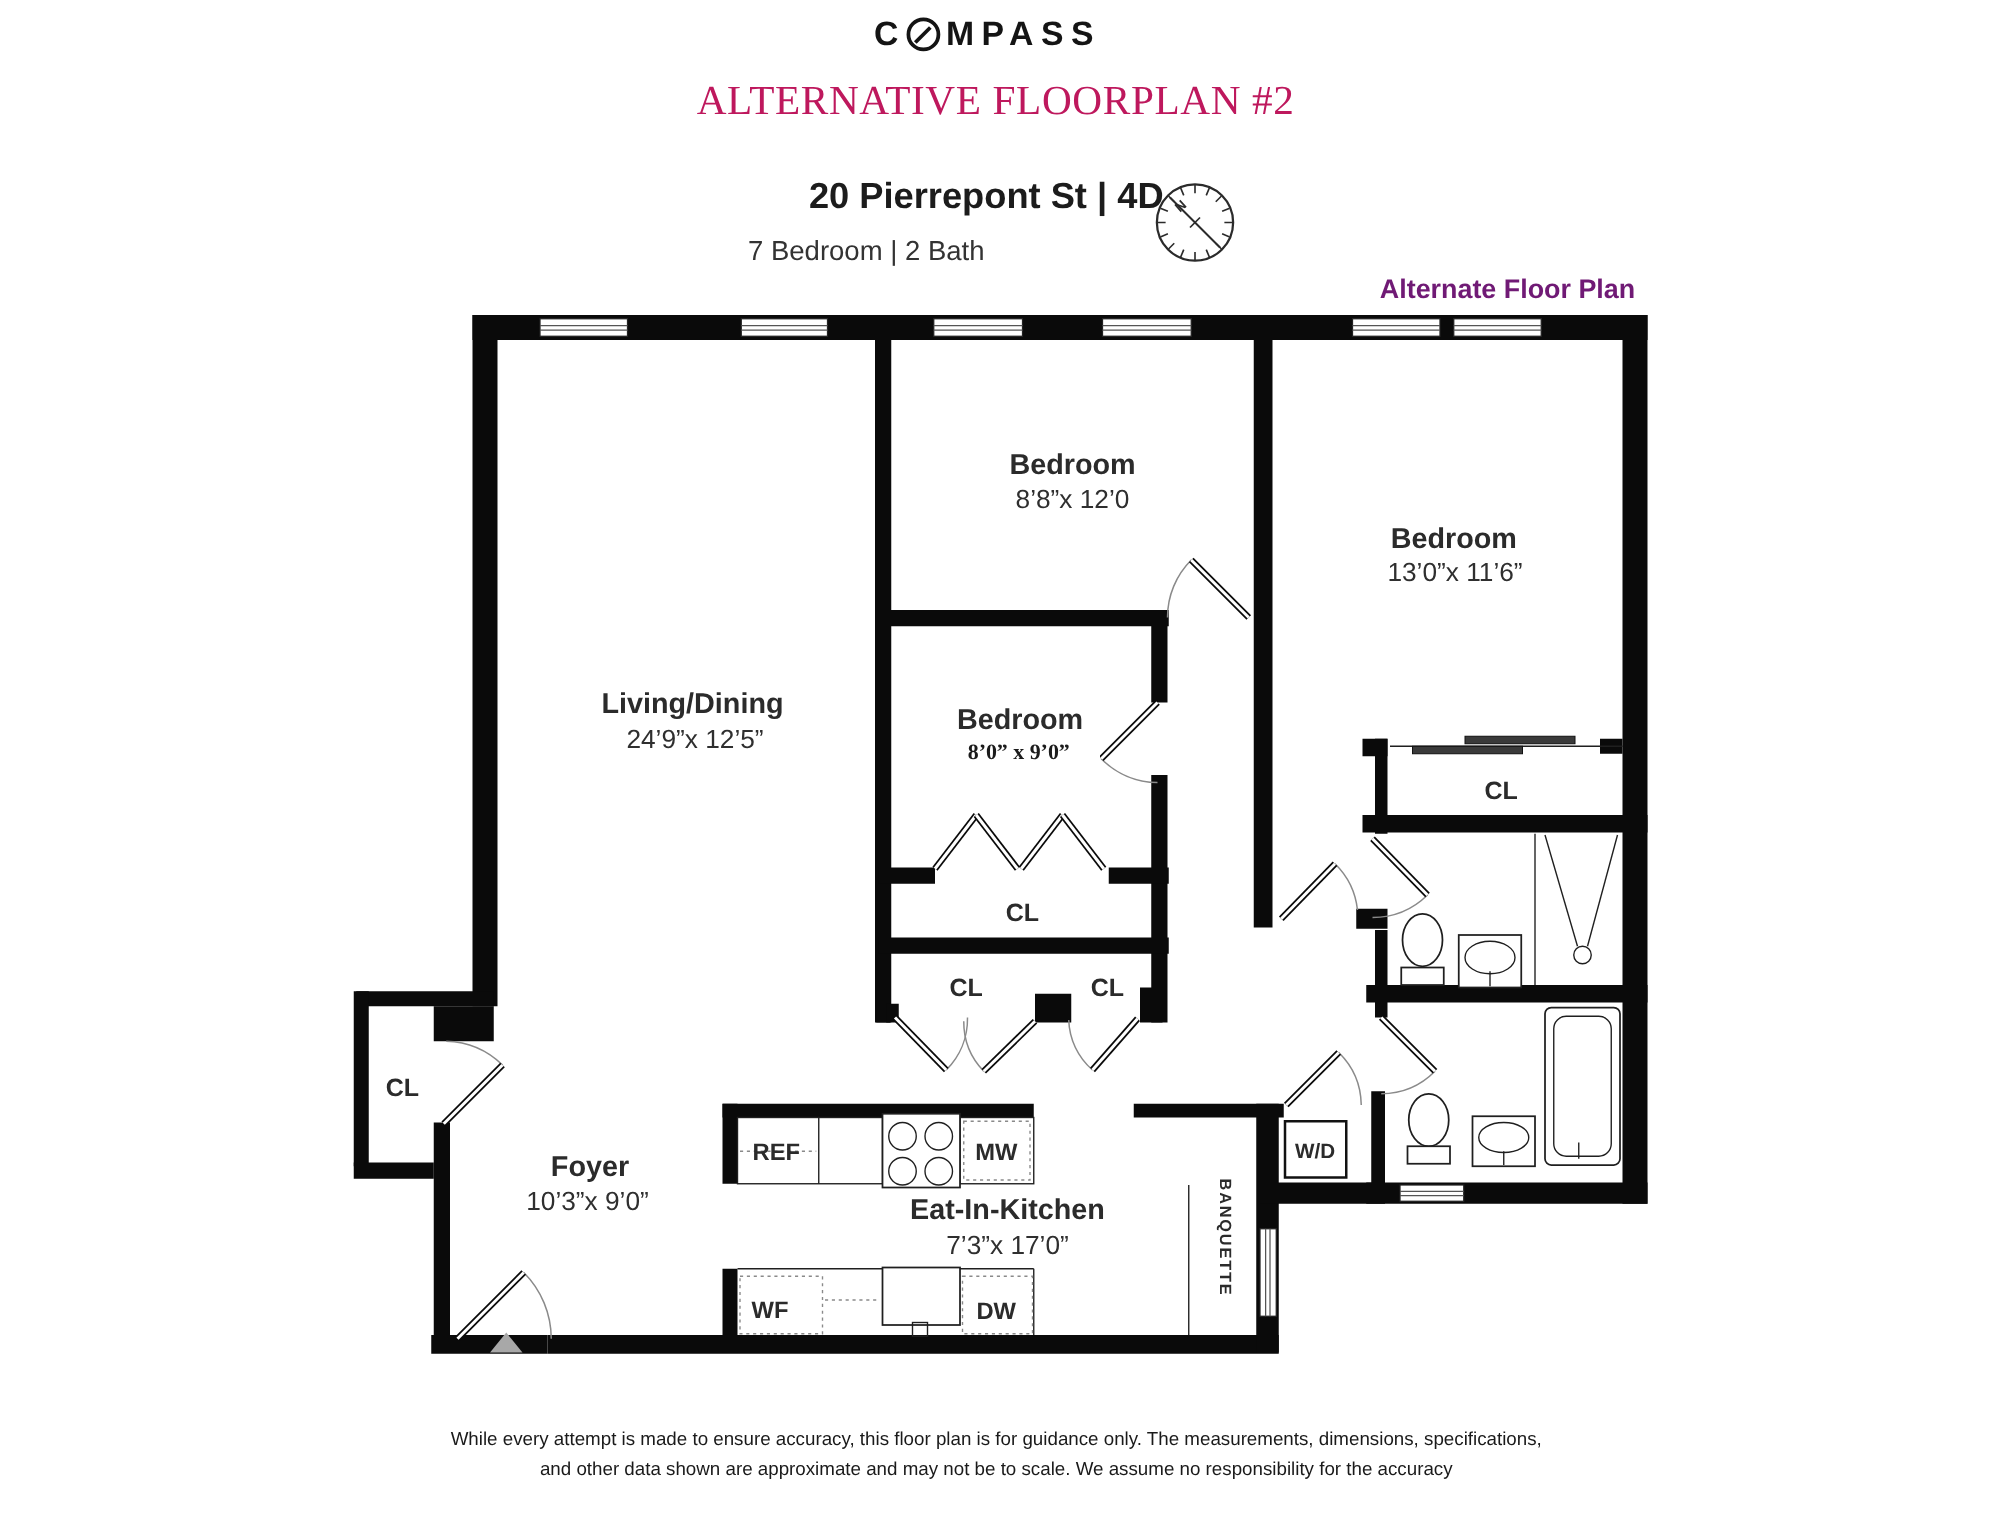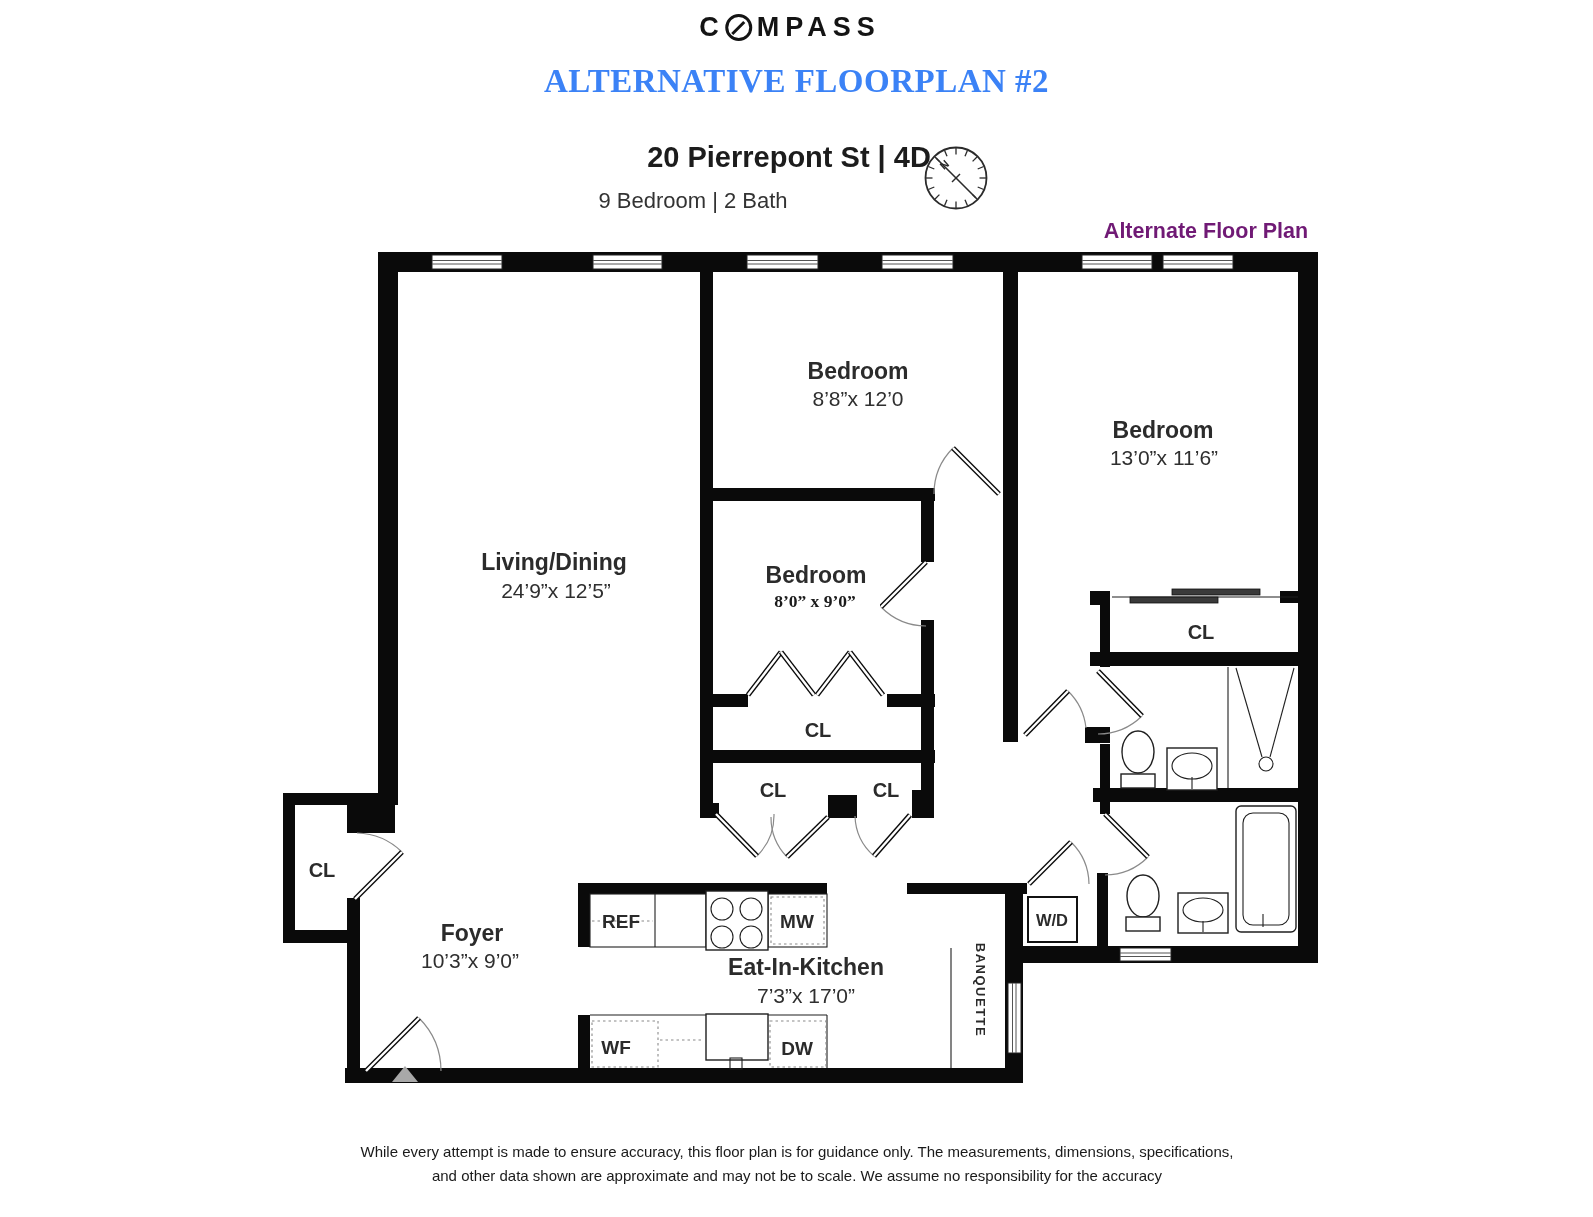--- a/index.html
+++ b/index.html
@@ -9,22 +9,22 @@
   }
   .abs{position:absolute;}
   
   .logo{top:12px;left:790px;transform:translateX(-50%);display:flex;align-items:center;
         font-weight:700;font-size:27px;letter-spacing:6px;color:#141414;}
   .logo-o{display:inline-block;width:21px;height:21px;border:3.2px solid #141414;border-radius:50%;
           position:relative;margin:0 5px 0 0;}
   .logo-o::after{content:"";position:absolute;left:50%;top:50%;width:3px;height:17px;background:#141414;
           transform:translate(-50%,-50%) rotate(45deg);}
   .main-title{top:63px;left:0;width:1593px;text-align:center;
-        font-family:"Liberation Serif","DejaVu Serif",serif;font-weight:700;font-size:33px;
-        letter-spacing:.5px;color:#3b82f6;}
+        font-family:"Liberation Serif","DejaVu Serif",serif;font-weight:400;font-size:33px;
+        letter-spacing:.5px;color:#be185d;}
   .address{top:141px;left:789px;transform:translateX(-50%);font-weight:700;font-size:29px;color:#1c1c1c;white-space:nowrap;}
   .subinfo{top:188px;left:693px;transform:translateX(-50%);font-size:22px;color:#333;white-space:nowrap;}
   .alt-label{top:219px;left:1206px;transform:translateX(-50%);font-weight:700;font-size:21.5px;color:#701a75;white-space:nowrap;}
   
   .footer{top:1140px;left:347px;width:900px;text-align:center;font-size:15px;line-height:1.6;color:#1a1a1a;}
   
   svg.plan{position:absolute;left:0;top:0;}
   .wall{fill:#0a0a0a;}
   .leaf-o{stroke:#0a0a0a;stroke-width:5.2;}
   .leaf-i{stroke:#ffffff;stroke-width:2.4;}
@@ -46,21 +46,21 @@
 </head>
 <body>
 
 <div class="abs logo">
   <span>C</span>
   <span class="logo-o"></span>
   <span>MPASS</span>
 </div>
 <div class="abs main-title">ALTERNATIVE FLOORPLAN #2</div>
 <div class="abs address">20 Pierrepont St | 4D</div>
-<div class="abs subinfo">9 Bedroom | 2 Bath</div>
+<div class="abs subinfo">7 Bedroom | 2 Bath</div>
 <div class="abs alt-label">Alternate Floor Plan</div>
 
 <svg class="abs" style="left:921px;top:143px;" width="70" height="70">
   <circle cx="35" cy="35" r="30.5" class="rose" stroke-width="1.8"></circle>
   <g class="rose" stroke-width="1.3">
     <line x1="65" y1="35" x2="58.5" y2="35"></line>
       <line x1="62.7" y1="46.5" x2="56.7" y2="44"></line>
     <line x1="56.2" y1="56.2" x2="51.6" y2="51.6"></line>
       <line x1="46.5" y1="62.7" x2="44" y2="56.7"></line>
     <line x1="35" y1="65" x2="35" y2="58.5"></line>

